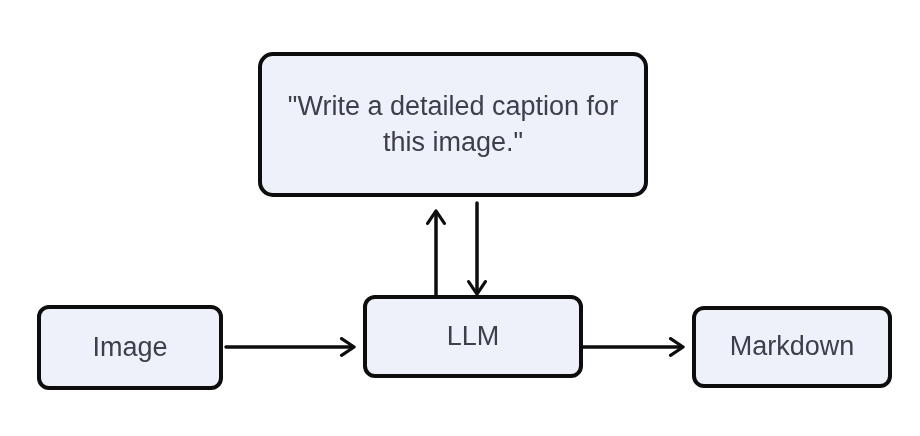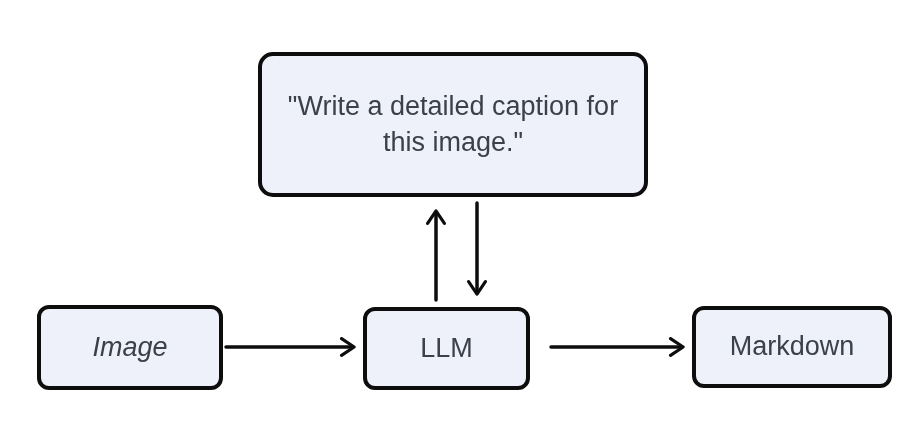--- a/index.html
+++ b/index.html
@@ -35,26 +35,25 @@
     height: 145px;
     border-radius: 15px;
     padding: 0 16px;
   }
   .node-image {
     left: 37px;
     top: 305px;
     width: 186px;
     height: 85px;
     border-radius: 12px;
-    font-style: italic;
   }
   .node-llm {
     left: 363px;
-    top: 307px;
-    width: 167px;
+    top: 295px;
+    width: 220px;
     height: 83px;
     border-radius: 12px;
   }
   .node-markdown {
     left: 692px;
     top: 306px;
     width: 200px;
     height: 82px;
     border-radius: 12px;
   }

